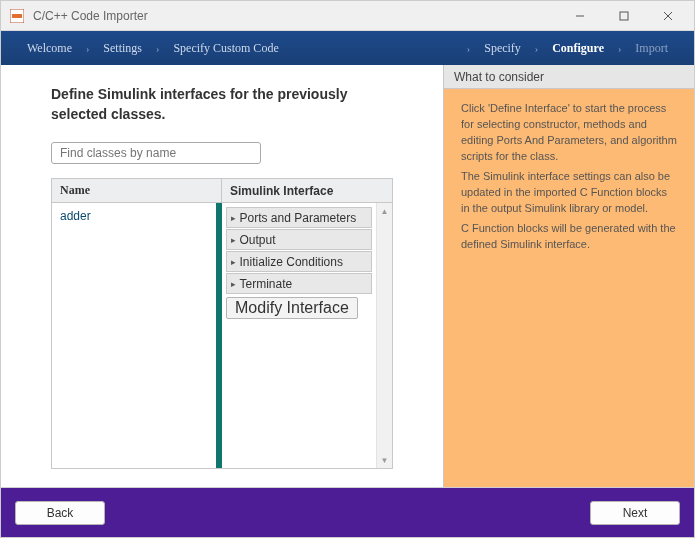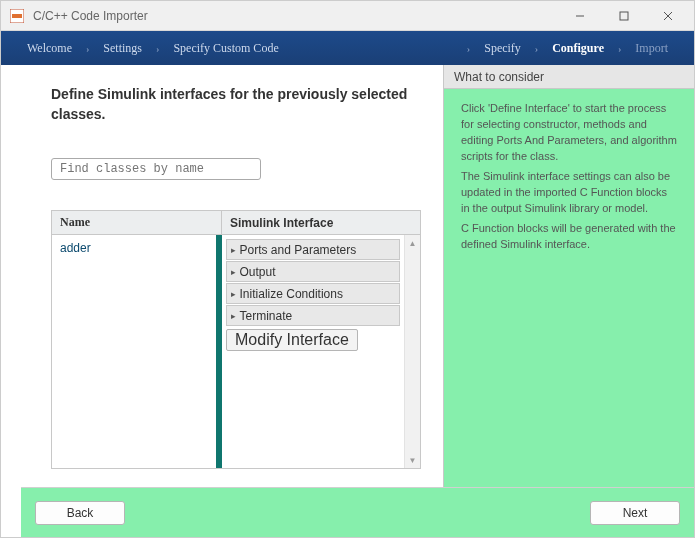--- a/index.html
+++ b/index.html
@@ -85,41 +85,39 @@
       display: flex;
       overflow: hidden;
       background: #fff;
     }
     .main {
       flex: 1;
       padding: 20px 22px 18px 50px;
       display: flex;
       flex-direction: column;
       overflow: hidden;
-      gap: 16px;
     }
     .heading {
       font-size: 14px;
       font-weight: bold;
       color: #333;
       line-height: 1.4;
       margin-bottom: 18px;
       max-width: 380px;
     }
     .search {
       width: 210px;
       height: 22px;
       border: 1px solid #aaa;
       border-radius: 3px;
       padding: 2px 8px;
       font-size: 12px;
       color: #8b5cf6;
       margin-bottom: 14px;
       outline: none;
-      font-family: Liberation Mono, monospace;
     }
     .table-wrap {
       border: 1px solid #c8c8c8;
       flex: 1;
       display: flex;
       flex-direction: column;
       overflow: hidden;
     }
     .t-header {
       display: flex;
@@ -204,23 +202,24 @@
       align-items: center;
       justify-content: center;
       color: #999;
       font-size: 8px;
     }
     .scroll-col .track { flex: 1; }
     
     .side {
       width: 251px;
       border-left: 1px solid #c8c8c8;
-      background: #86efac;
-      display: flex;
-      flex-direction: column;
+      background: #fdba74;
+      display: flex;
+      flex-direction: column;
+      margin-left: 28px;
     }
     .side-header {
       height: 24px;
       background: #e6e6e6;
       border-bottom: 1px solid #c8c8c8;
       display: flex;
       align-items: center;
       padding-left: 10px;
       font-size: 12px;
       color: #444;
@@ -229,26 +228,25 @@
       flex: 1;
       padding: 12px 17px;
       font-size: 11px;
       color: #555;
       line-height: 1.45;
     }
     .side-body p { margin-bottom: 4px; }
     
     .footer {
       height: 50px;
-      background: #86efac;
+      background: #4c1d95;
       border-top: 1px solid #d0d0d0;
       display: flex;
       align-items: center;
       padding: 0 14px;
-      margin-left: 20px;
     }
     .footer .spacer { flex: 1; }
     .nav-btn {
       width: 90px;
       height: 24px;
       background: #fdfdfd;
       border: 1px solid #b5b5b5;
       border-radius: 3px;
       font-size: 12px;
       color: #333;

